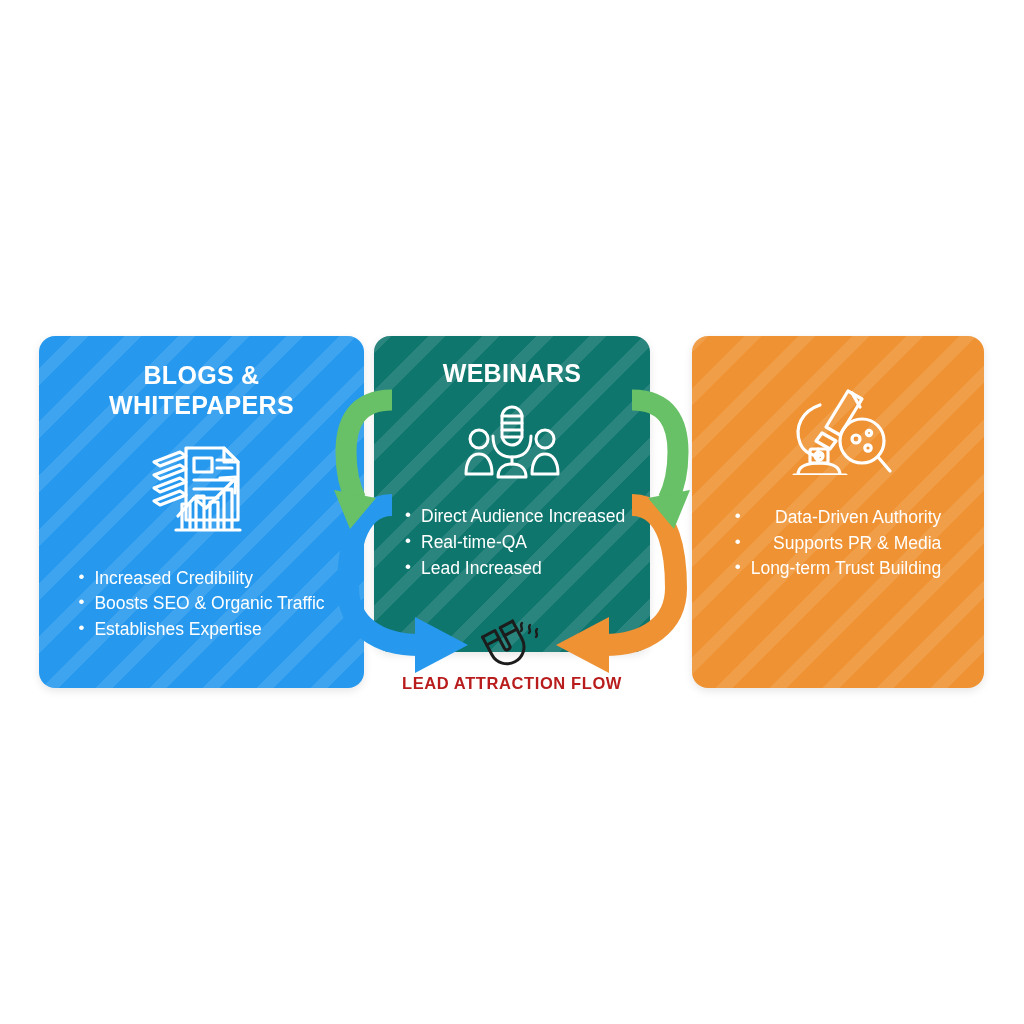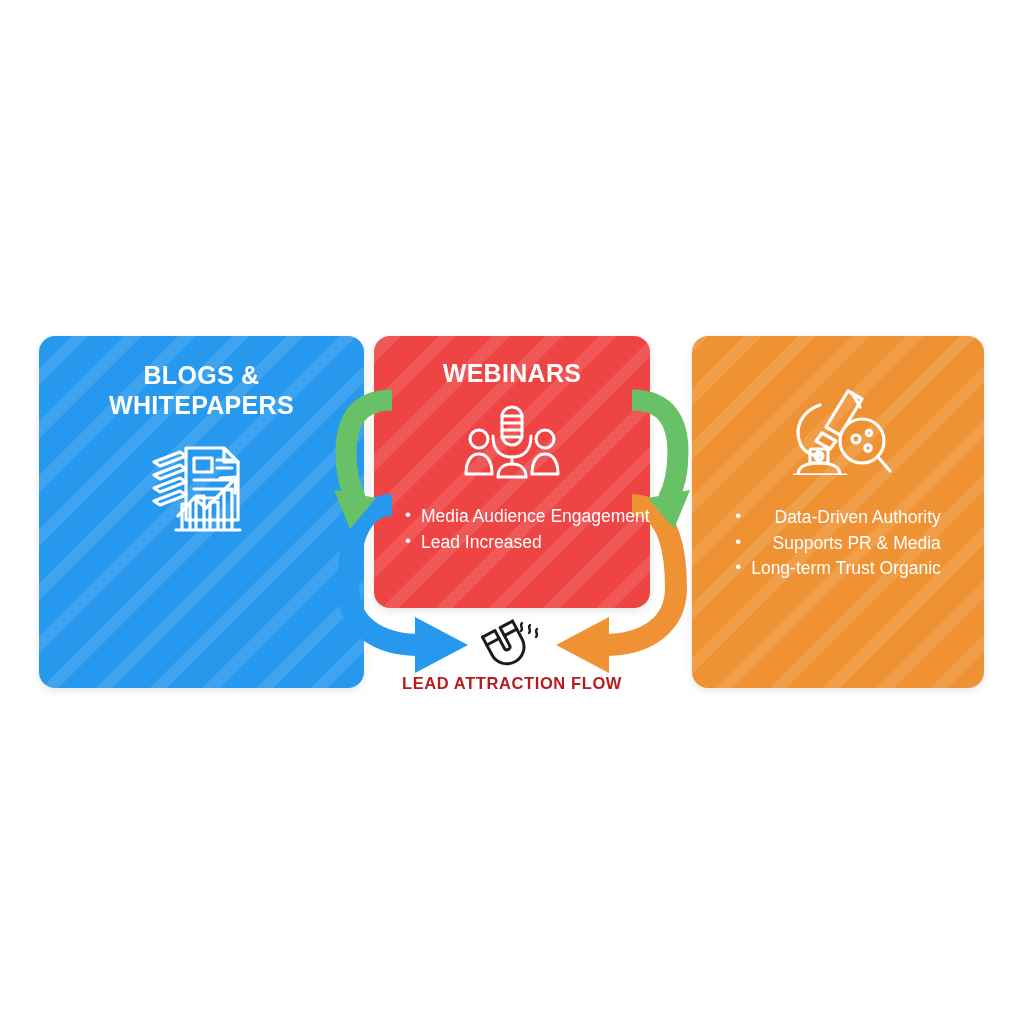--- a/index.html
+++ b/index.html
@@ -85,22 +85,22 @@
   #card-blue {
     left: 39px; top: 336px; width: 325px; height: 352px;
     background: #2699ee;
   }
   #card-blue .inner { padding-top: 24px; }
   #card-blue .card-icon { margin-top: 19px; }
   #card-blue .bullets { margin-top: 30px; text-align: left; }
 
   
   #card-green {
-    left: 374px; top: 336px; width: 276px; height: 272px;
-    background: #ef4444;
+    left: 374px; top: 336px; width: 276px; height: 316px;
+    background: #0f766e;
   }
   #card-green .inner { padding-top: 22px; }
   #card-green .card-icon { margin-top: 16px; }
   #card-green .bullets { margin-top: 24px; align-self: flex-start; margin-left: 31px; }
 
   
   #card-orange {
     left: 692px; top: 336px; width: 292px; height: 352px;
     background: #ef9233;
   }
@@ -186,20 +186,25 @@
           <polyline points="36,88 36,64 44,64 44,88"></polyline>
           <polyline points="50,88 50,56 58,56 58,88"></polyline>
           <polyline points="64,88 64,62 72,62 72,88"></polyline>
           <polyline points="78,88 78,50 86,50 86,88"></polyline>
           <line x1="30" y1="90" x2="94" y2="90"></line>
 
           <polyline points="32,76 48,58 60,68 88,40"></polyline>
           <polyline points="74,38 90,37 89,53"></polyline>
         </svg>
       </div>
+      <ul class="bullets">
+        <li>Increased Credibility</li>
+        <li>Boosts SEO &amp; Organic Traffic</li>
+        <li>Establishes Expertise</li>
+      </ul>
     </div>
   </div>
 
   <div class="card" id="card-green">
     <div class="stripes"></div>
     <div class="inner">
       <div class="card-title">WEBINARS</div>
       <div class="card-icon">
         <svg width="96" height="76" viewBox="0 0 96 76" fill="none" stroke="#ffffff" stroke-width="3" stroke-linecap="round" stroke-linejoin="round">
 
@@ -215,21 +220,22 @@
           <path d="M34 73 C34 64, 40 60, 48 60 C56 60, 62 64, 62 73 Z"></path>
 
           <circle cx="15" cy="35" r="9"></circle>
           <path d="M2 70 C2 56, 8 50, 15 50 C22 50, 28 56, 28 70 Z"></path>
 
           <circle cx="81" cy="35" r="9"></circle>
           <path d="M68 70 C68 56, 74 50, 81 50 C88 50, 94 56, 94 70 Z"></path>
         </svg>
       </div>
       <ul class="bullets">
-        <li>Media Audience Engagement</li>
+        <li>Direct Audience Increased</li>
+        <li>Real-time-QA</li>
         <li>Lead Increased</li>
       </ul>
     </div>
   </div>
 
   <div class="card" id="card-orange">
     <div class="stripes"></div>
     <div class="inner">
       <div class="card-icon">
         <svg width="112" height="96" viewBox="0 0 112 96" fill="none" stroke="#ffffff" stroke-width="3.2" stroke-linecap="round" stroke-linejoin="round">
@@ -251,21 +257,21 @@
           <circle cx="80" cy="62" r="22"></circle>
           <line x1="96" y1="78" x2="108" y2="92"></line>
           <circle cx="74" cy="60" r="4"></circle>
           <circle cx="87" cy="54" r="2.6"></circle>
           <circle cx="86" cy="69" r="3.2"></circle>
         </svg>
       </div>
       <ul class="bullets">
         <li>Data-Driven Authority</li>
         <li>Supports PR &amp; Media</li>
-        <li>Long-term Trust Organic</li>
+        <li>Long-term Trust Building</li>
       </ul>
     </div>
   </div>
 
   <svg id="arrows" class="top" style="z-index:4" viewBox="0 0 1024 1024">
 
     <g>
       <path d="M 392 400
                C 356 400, 346 424, 346 452
                C 346 472, 350 488, 356 500" fill="none" stroke="#68c166" stroke-width="21" stroke-linecap="butt"></path>

